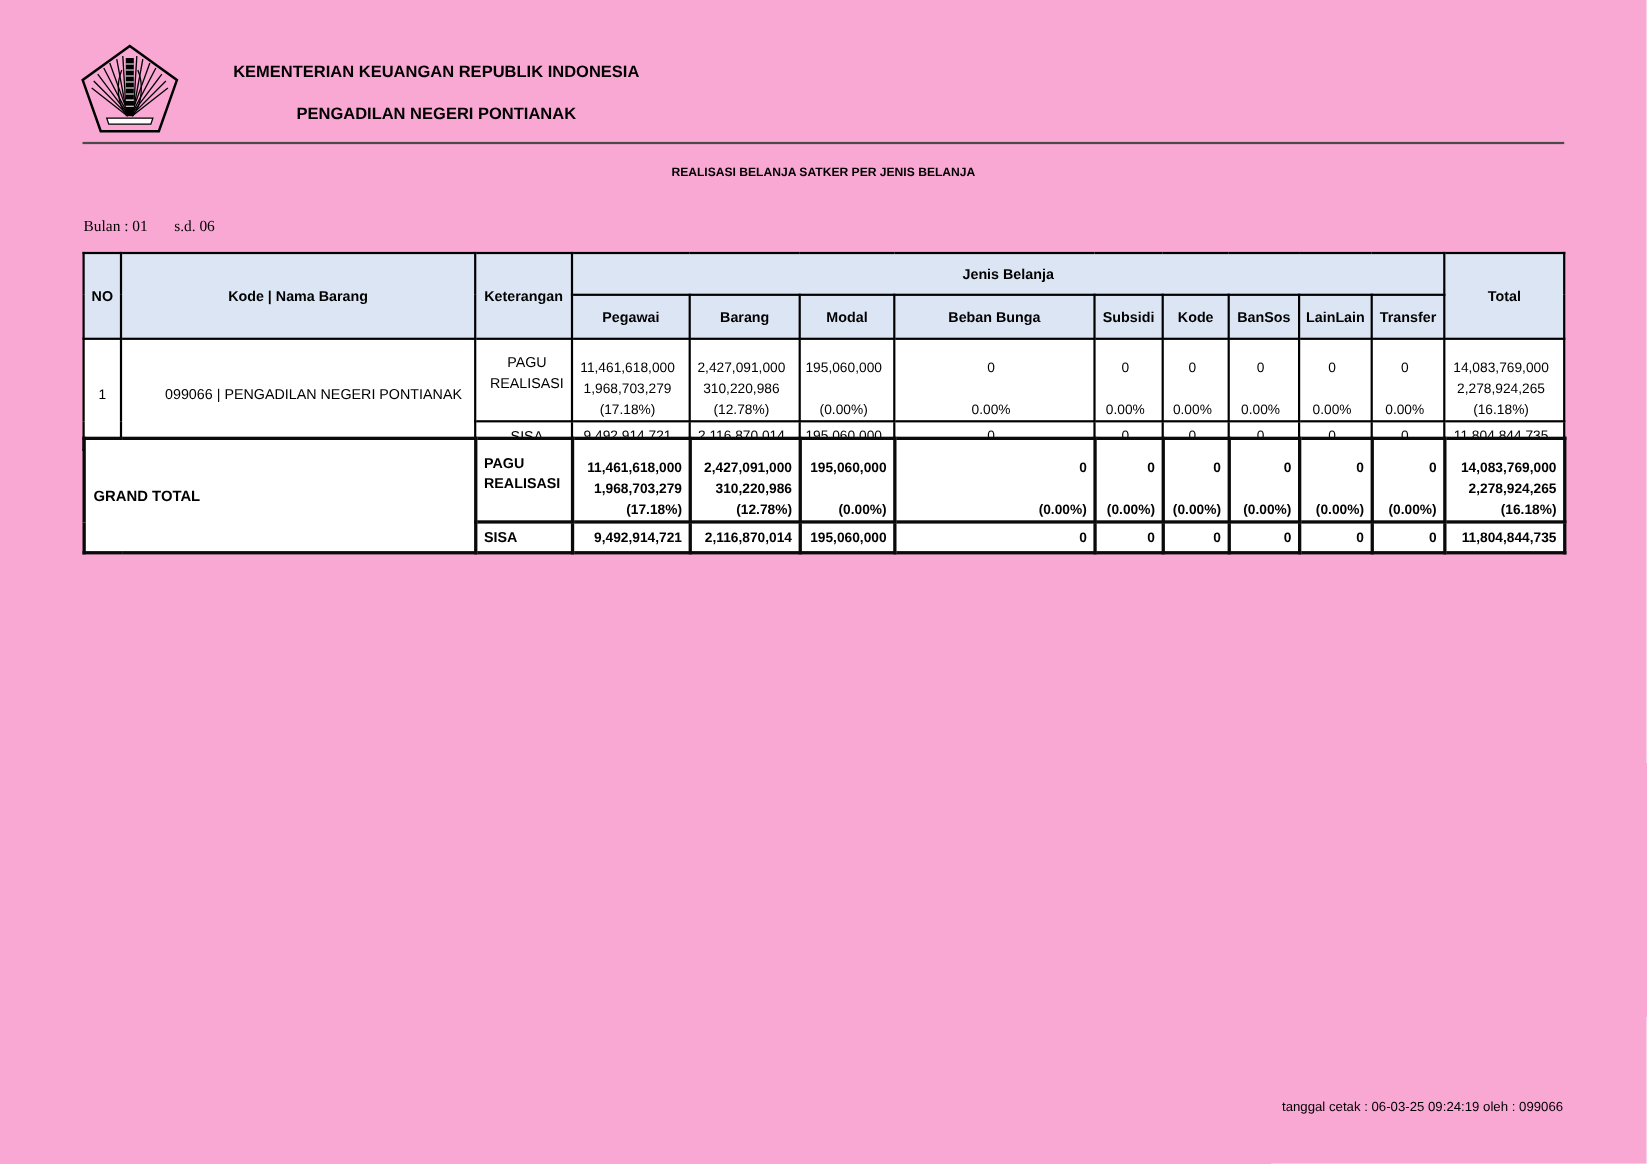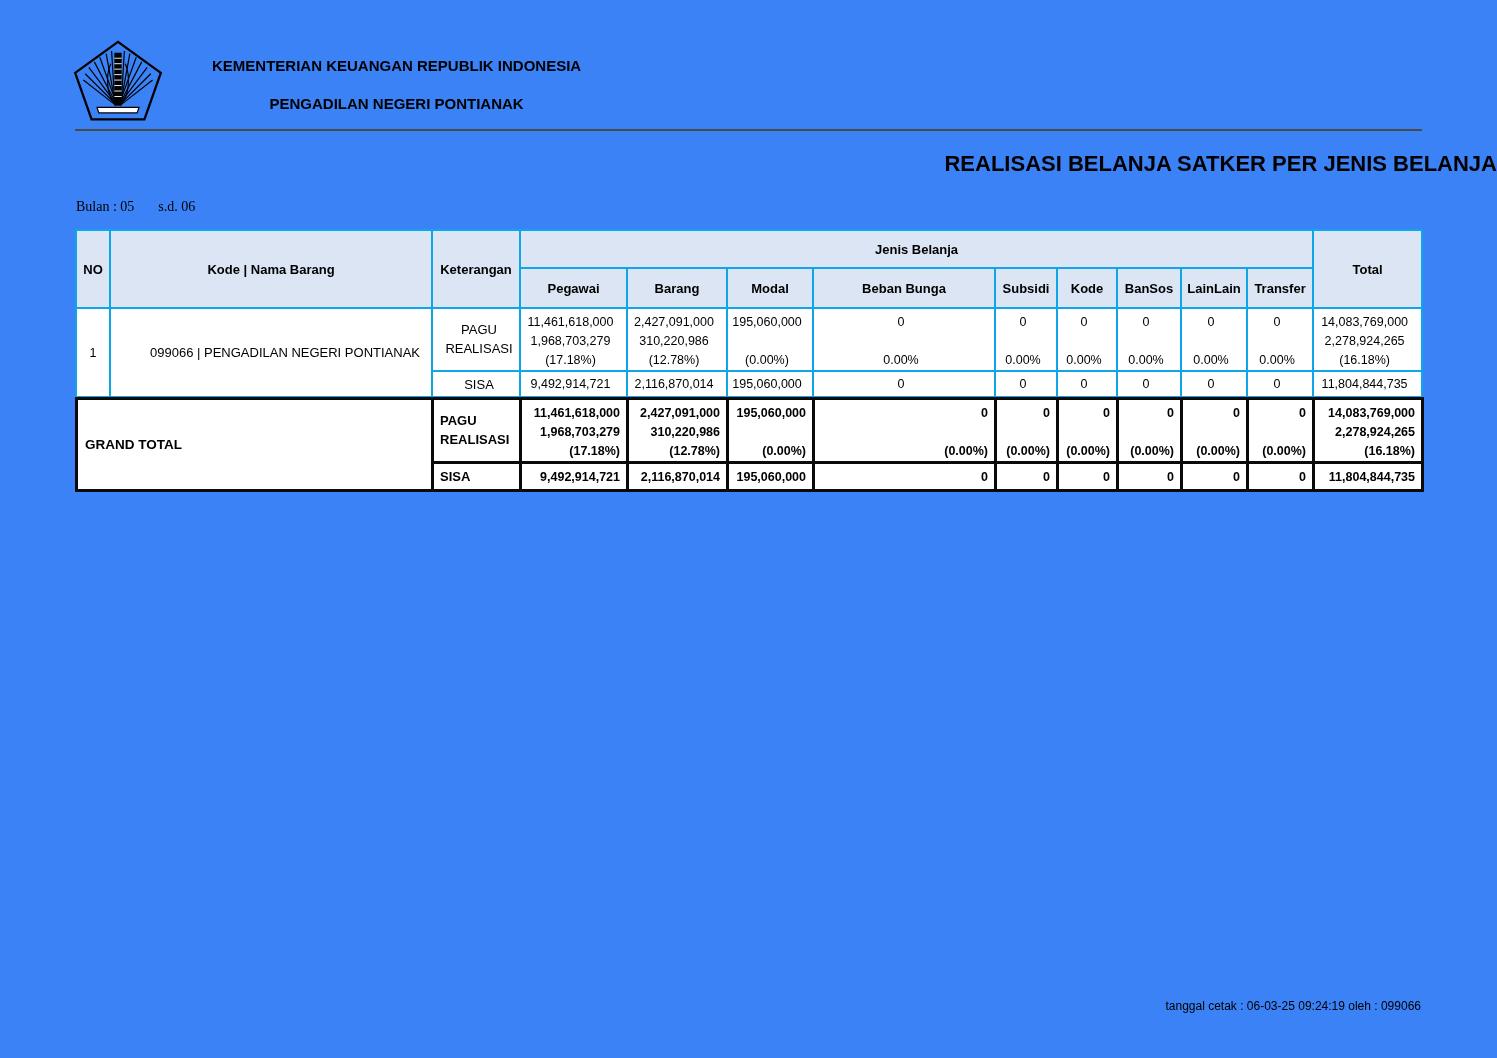--- a/index.html
+++ b/index.html
@@ -3,48 +3,48 @@
 <meta charset="utf-8">
 <style>
   * { margin:0; padding:0; box-sizing:border-box; }
   html,body { background:#ffffff; }
   body {
     width:1497px; height:1058px;
     font-family:"Liberation Sans", sans-serif;
     color:#000;
     position:relative;
   }
-  .page { position:relative; width:1497px; height:1058px; background:#3b82f6; overflow:hidden; }
+  .page { position:relative; width:1497px; height:1058px; background:#f9a8d4; overflow:hidden; }
 
   
   .logo { position:absolute; left:70px; top:40px; width:96px; height:82px; }
   .org { position:absolute; left:212px; top:57px; }
   .org-line { font-weight:bold; font-size:15px; white-space:nowrap; }
   .org-line.second { margin-top:21px;text-align:center; }
   .rule { position:absolute; left:75px; top:129px; width:1347px; border-top:2px solid #4a4a4a; }
-  .title { position:absolute; left:0; top:151px; width:100%; text-align:right; font-size:22px; font-weight:bold; }
+  .title { position:absolute; left:0; top:151px; width:100%; text-align:center; font-size:11px; font-weight:bold; }
   .period { position:absolute; left:76px; top:199px; font-family:"Liberation Serif", serif; font-size:14px; }
   .period .sd { margin-left:24px; }
 
   
   table.tbl { position:absolute; left:75px; border-collapse:collapse; table-layout:fixed; width:1347px; }
   table.main { top:229px; }
   table.gt   { top:397px; }
-  .main th, .main td { border:2px solid #0ea5e9;text-align:center; }
+  .main th, .main td { border:2px solid #000000;text-align:center; }
   .gt td { border:3px solid #0a0a0a; font-weight:bold; }
   th { background:#dce5f4; font-size:13px; font-weight:bold; text-align:center; vertical-align:middle; padding:2px; }
   td { font-size:12.5px; vertical-align:middle; background:#fff; }
   .h1 { height:38px; }
   .h2 { height:40px; }
   .r-pagu { height:62px; }
   .r-sisa { height:26px; }
   .gt .r-pagu { height:62px; }
   .gt .r-sisa { height:28px; }
   .num { text-align:right; padding-right:6px; }
-  .cell3 { vertical-align:top; padding-top:4px; }
+  .cell3 { vertical-align:top; padding-top:16px; }
   .cell3 .l { height:19px; line-height:19px; overflow:hidden; white-space:nowrap; }
   .ket { text-align:left; padding-left:6px; font-size:13px; }
   .ket.cell3 { padding-top:11px; }
   .satker { text-align:left; padding-left:28px; font-size:13px; }
   .no-cell { text-align:center; }
   .gt-label { text-align:left; padding-left:7px; font-size:13.5px; }
 
   
   .footer-page { position:absolute; top:980px; left:0; width:100%; text-align:center; font-size:12px; }
   .footer-printed { position:absolute; top:999px; right:76px; font-size:12px; }
@@ -93,21 +93,21 @@
   <div class="org">
     <div class="org-line">KEMENTERIAN KEUANGAN REPUBLIK INDONESIA</div>
     <div class="org-line second">PENGADILAN NEGERI PONTIANAK</div>
   </div>
 
   <div class="rule"></div>
 
   <div class="title">REALISASI BELANJA SATKER PER JENIS BELANJA</div>
 
   <div class="period">
-    <span>Bulan : 05</span><span class="sd">s.d. 06</span>
+    <span>Bulan : 01</span><span class="sd">s.d. 06</span>
   </div>
 
   <table class="tbl main">
     <colgroup>
       <col style="width:34px">
         <col style="width:322px">
         <col style="width:88px">
       <col style="width:107px">
         <col style="width:100px">
         <col style="width:86px">

